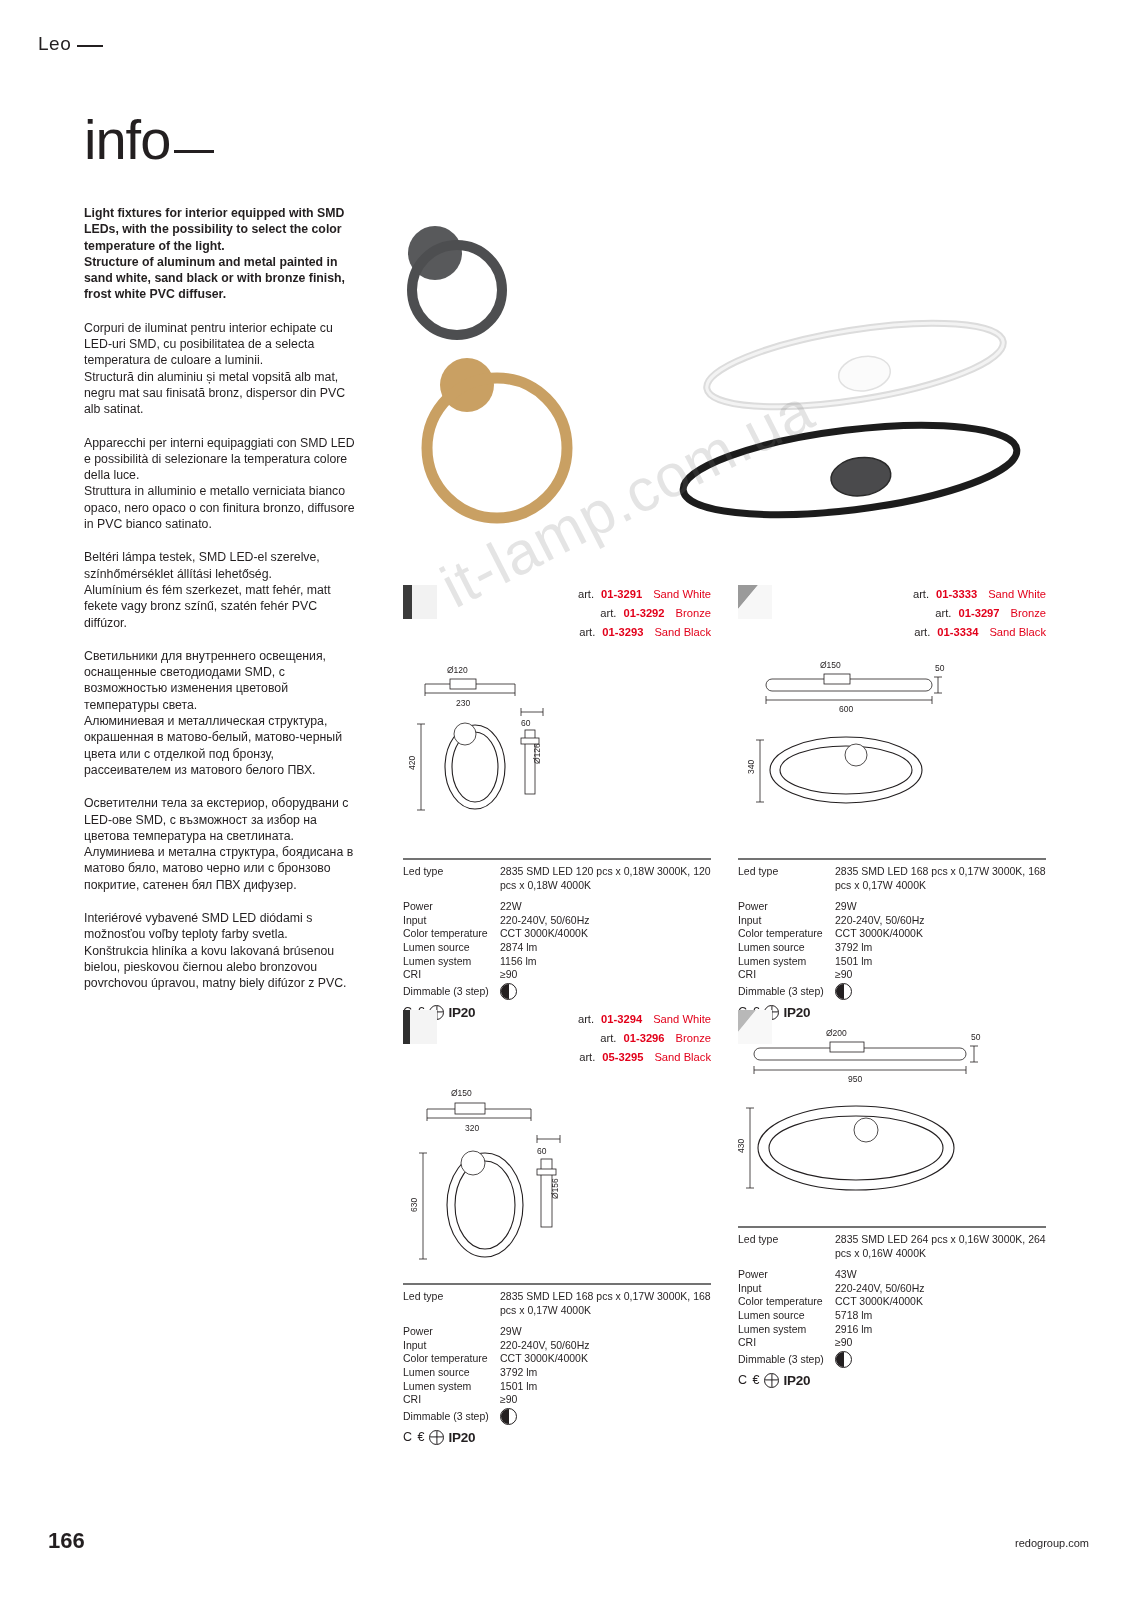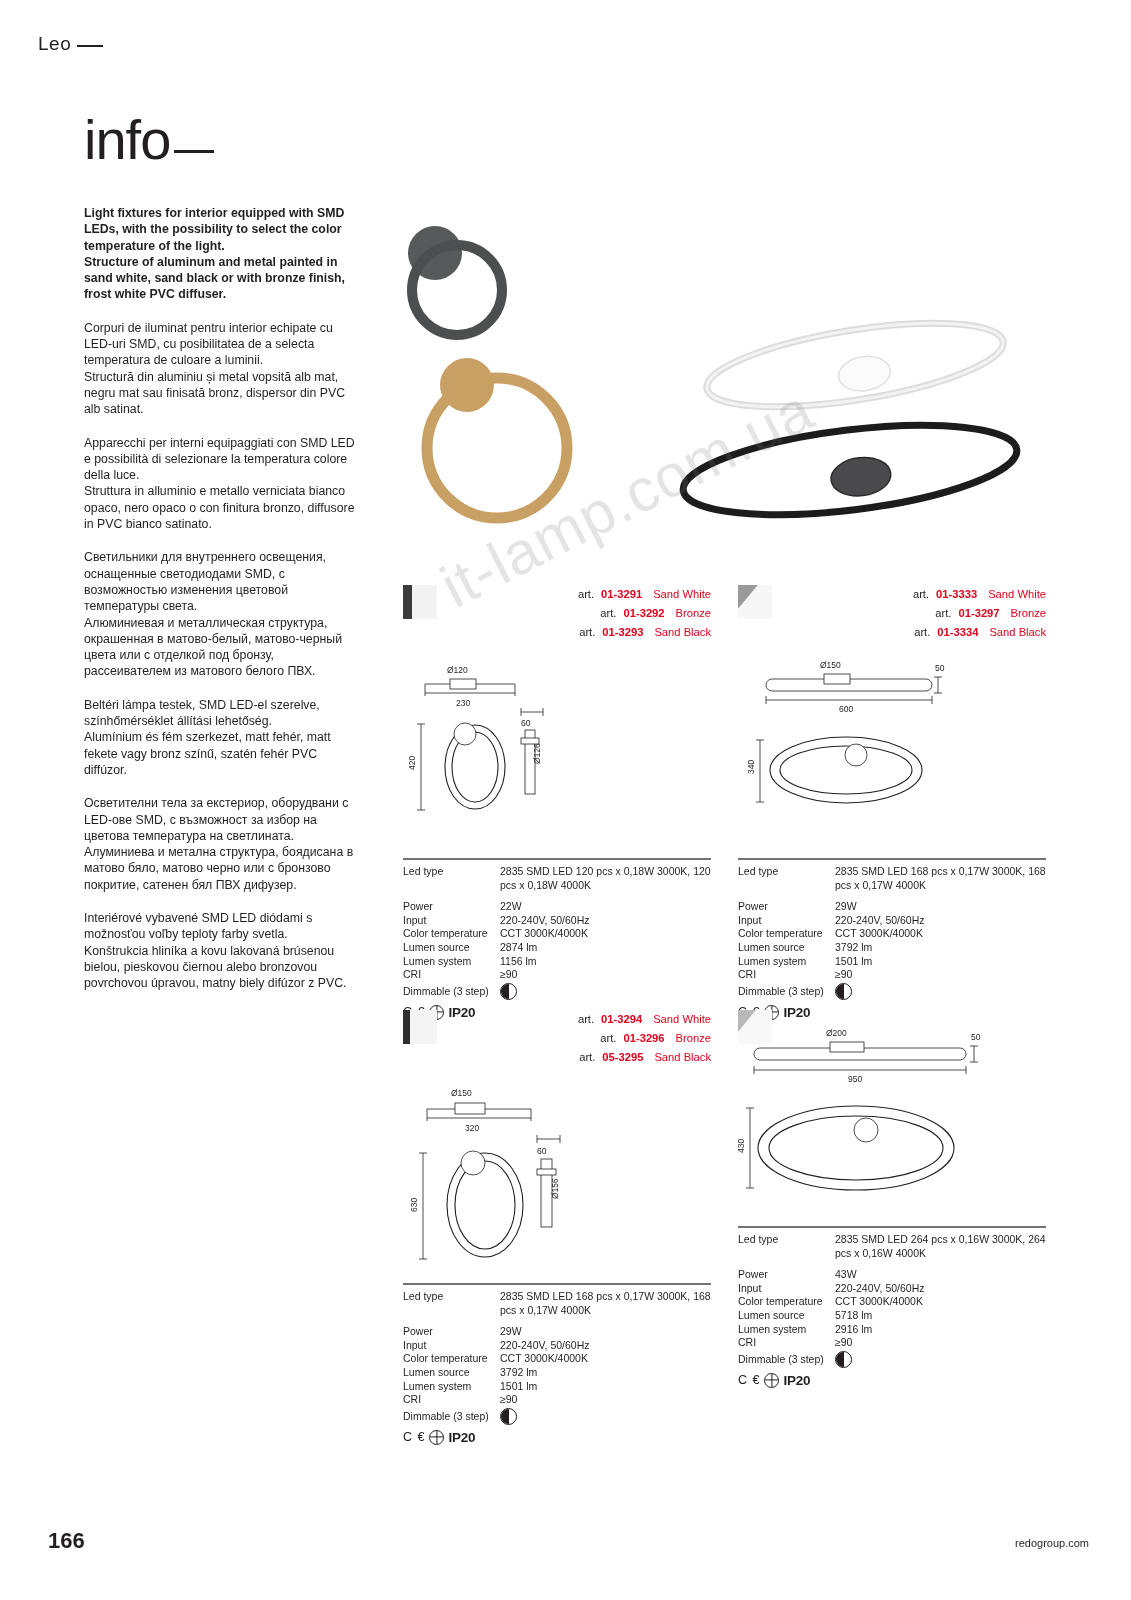--- a/index.html
+++ b/index.html
@@ -79,22 +79,22 @@
   </div>
 
   <div class="info-title">
     <span>info</span><span class="bar"></span>
   </div>
 
   <div class="text-col">
     <p class="para bold">Light fixtures for interior equipped with SMD LEDs, with the possibility to select the color temperature of the light.<br>Structure of aluminum and metal painted in sand white, sand black or with bronze finish, frost white PVC diffuser.</p>
     <p class="para">Corpuri de iluminat pentru interior echipate cu LED-uri SMD, cu posibilitatea de a selecta temperatura de culoare a luminii.<br>Structură din aluminiu și metal vopsită alb mat, negru mat sau finisată bronz, dispersor din PVC alb satinat.</p>
     <p class="para">Apparecchi per interni equipaggiati con SMD LED e possibilità di selezionare la temperatura colore della luce.<br>Struttura in alluminio e metallo verniciata bianco opaco, nero opaco o con finitura bronzo, diffusore in PVC bianco satinato.</p>
+    <p class="para">Beltéri lámpa testek, SMD LED-el szerelve, színhőmérséklet állítási lehetőség.<br>Alumínium és fém szerkezet, matt fehér, matt fekete vagy bronz színű, szatén fehér PVC diffúzor.</p>
     <p class="para">Светильники для внутреннего освещения, оснащенные светодиодами SMD, с возможностью изменения цветовой температуры света.<br>Алюминиевая и металлическая структура, окрашенная в матово-белый, матово-черный цвета или с отделкой под бронзу, рассеивателем из матового белого ПВХ.</p>
-    <p class="para">Beltéri lámpa testek, SMD LED-el szerelve, színhőmérséklet állítási lehetőség.<br>Alumínium és fém szerkezet, matt fehér, matt fekete vagy bronz színű, szatén fehér PVC diffúzor.</p>
     <p class="para">Осветителни тела за екстериор, оборудвани с LED-ове SMD, с възможност за избор на цветова температура на светлината.<br>Алуминиева и метална структура, боядисана в матово бяло, матово черно или с бронзово покритие, сатенен бял ПВХ дифузер.</p>
     <p class="para">Interiérové vybavené SMD LED diódami s možnosťou voľby teploty farby svetla.<br>Konštrukcia hliníka a kovu lakovaná brúsenou bielou, pieskovou čiernou alebo bronzovou povrchovou úpravou, matny biely difúzor z PVC.</p>
   </div>
 
   <div class="photos">
     <svg width="690" height="370" viewBox="0 0 690 370">
 
       <g>
         <ellipse cx="40" cy="53" rx="27" ry="27" fill="#58595b"></ellipse>
         <circle cx="62" cy="90" r="45" fill="none" stroke="#4d4e50" stroke-width="10"></circle>

